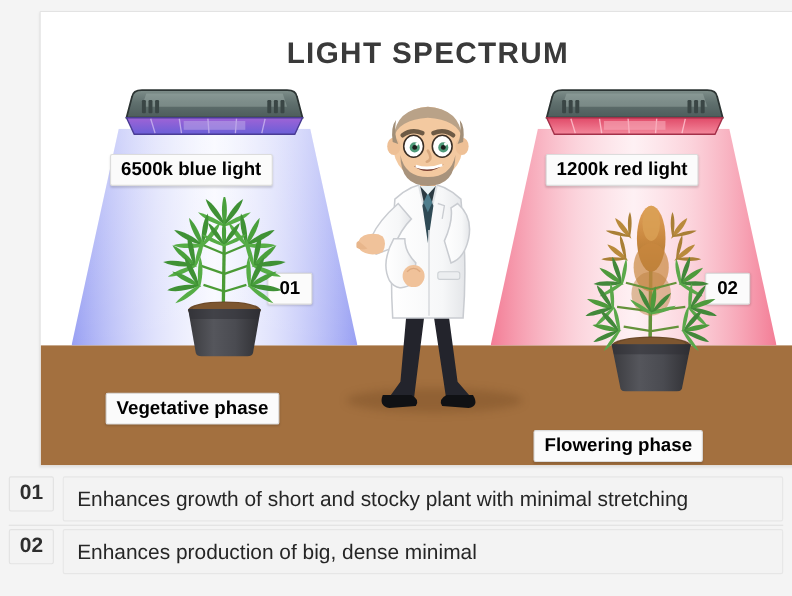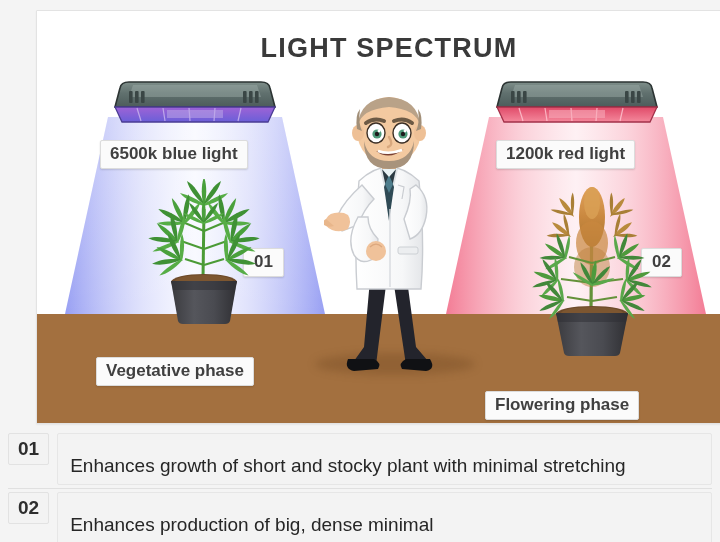--- a/index.html
+++ b/index.html
@@ -23,39 +23,39 @@
   .cone{position:absolute;top:106px;height:197px;}
   .cone svg{display:block;}
 
   
   .lamp{position:absolute;width:176px;height:50px;}
   .lamp svg{display:block;}
 
   
   .chip{position:absolute;background:#fbfbfb;border:1px solid #dcdcdc;border-radius:2px;
         box-shadow:0 1px 2px rgba(0,0,0,.14);
-        font-size:17px;font-weight:bold;color:#404040;padding:3px 9px 4px 9px;white-space:nowrap;}
+        font-size:17px;font-weight:bold;color:#000000;padding:3px 9px 4px 9px;white-space:nowrap;}
   .chip.num{font-size:17px;padding:3px 10px 4px 10px;}
 
   
   .plant{position:absolute;}
   .plant svg{display:block;}
 
   
   .scientist{position:absolute;left:287px;top:78px;width:130px;height:288px;}
   .scientist svg{display:block;}
 
   
   .captions{position:absolute;left:8px;top:430px;width:704px;}
   .caprow{display:flex;align-items:flex-start;gap:8px;padding:3px 0 3px 0;}
   .caprow + .caprow{border-top:1px solid #e0e0e0;}
   .capnum{flex:0 0 auto;background:#f3f3f3;border:1px solid #e2e2e2;border-radius:2px;
           font-size:19px;font-weight:bold;color:#2e2e2e;padding:5px 9px 5px 9px;line-height:20px;}
   .captext{flex:1 1 auto;background:#f3f3f3;border:1px solid #e6e6e6;border-radius:2px;
-           font-size:19px;color:#262626;padding:19px 10px 6px 12px;line-height:25px;}
+           font-size:19px;color:#262626;padding:8px 10px 6px 12px;line-height:25px;}
 </style>
 </head>
 <body>
 
 <div class="page">
 
   <div class="card">
 
     <div class="title">LIGHT SPECTRUM</div>
 

